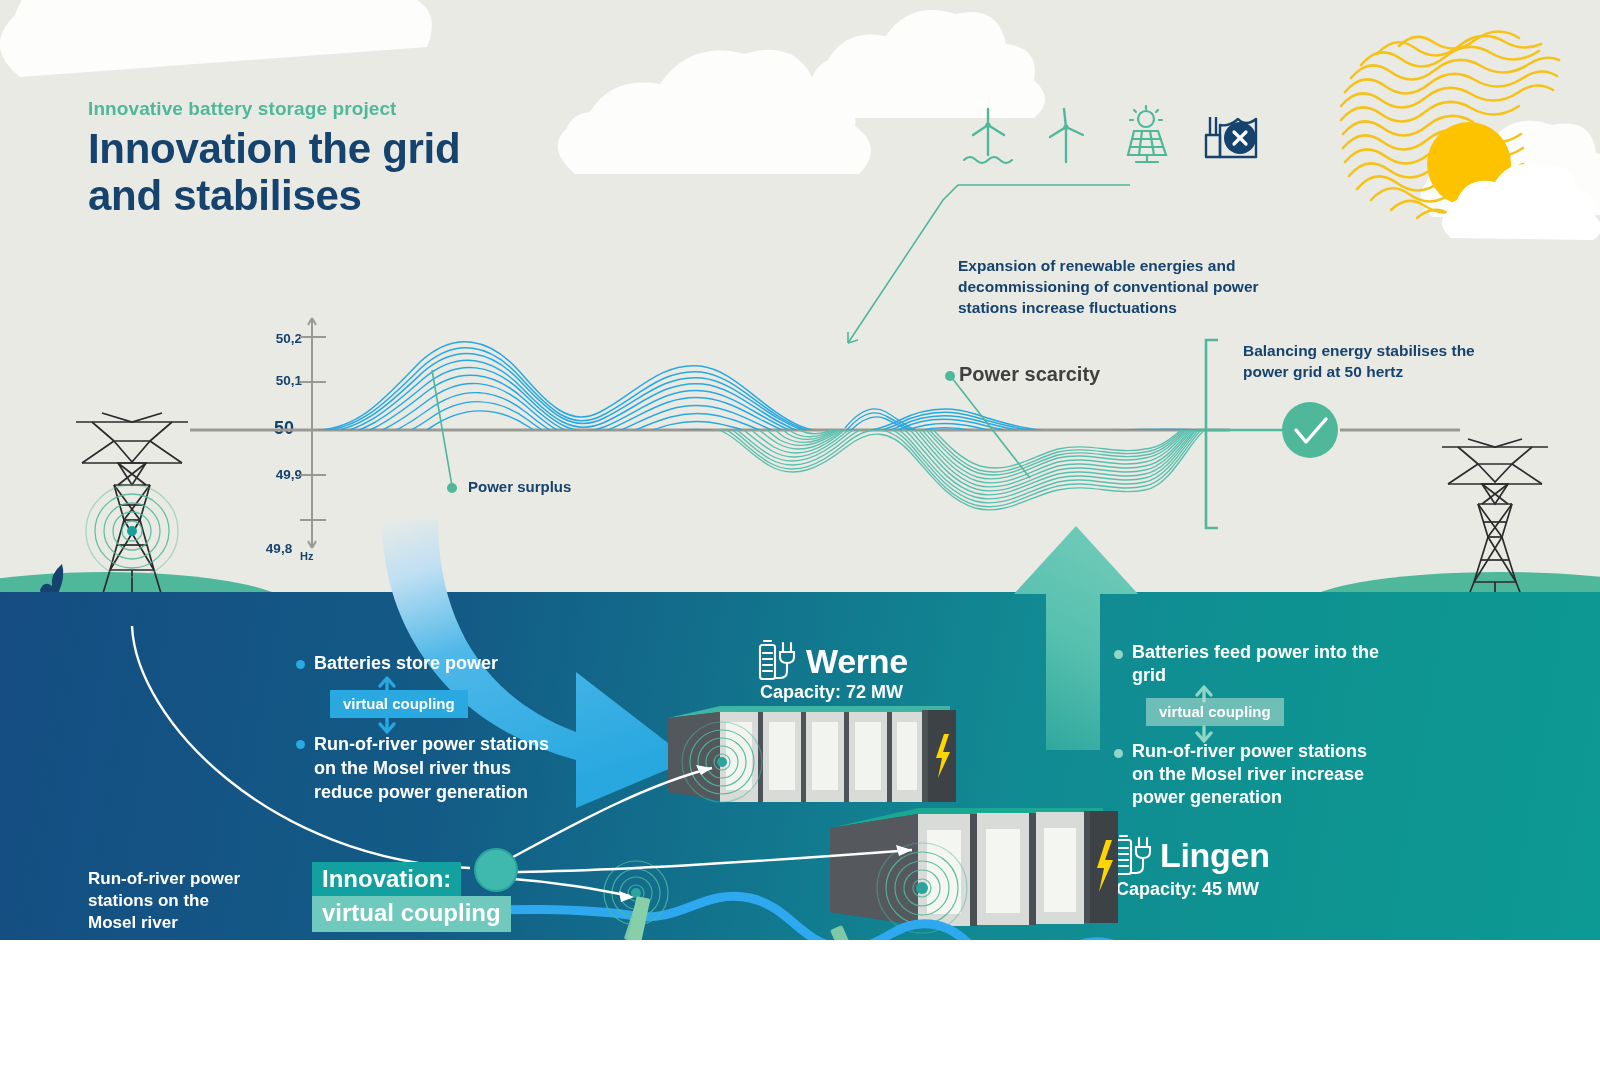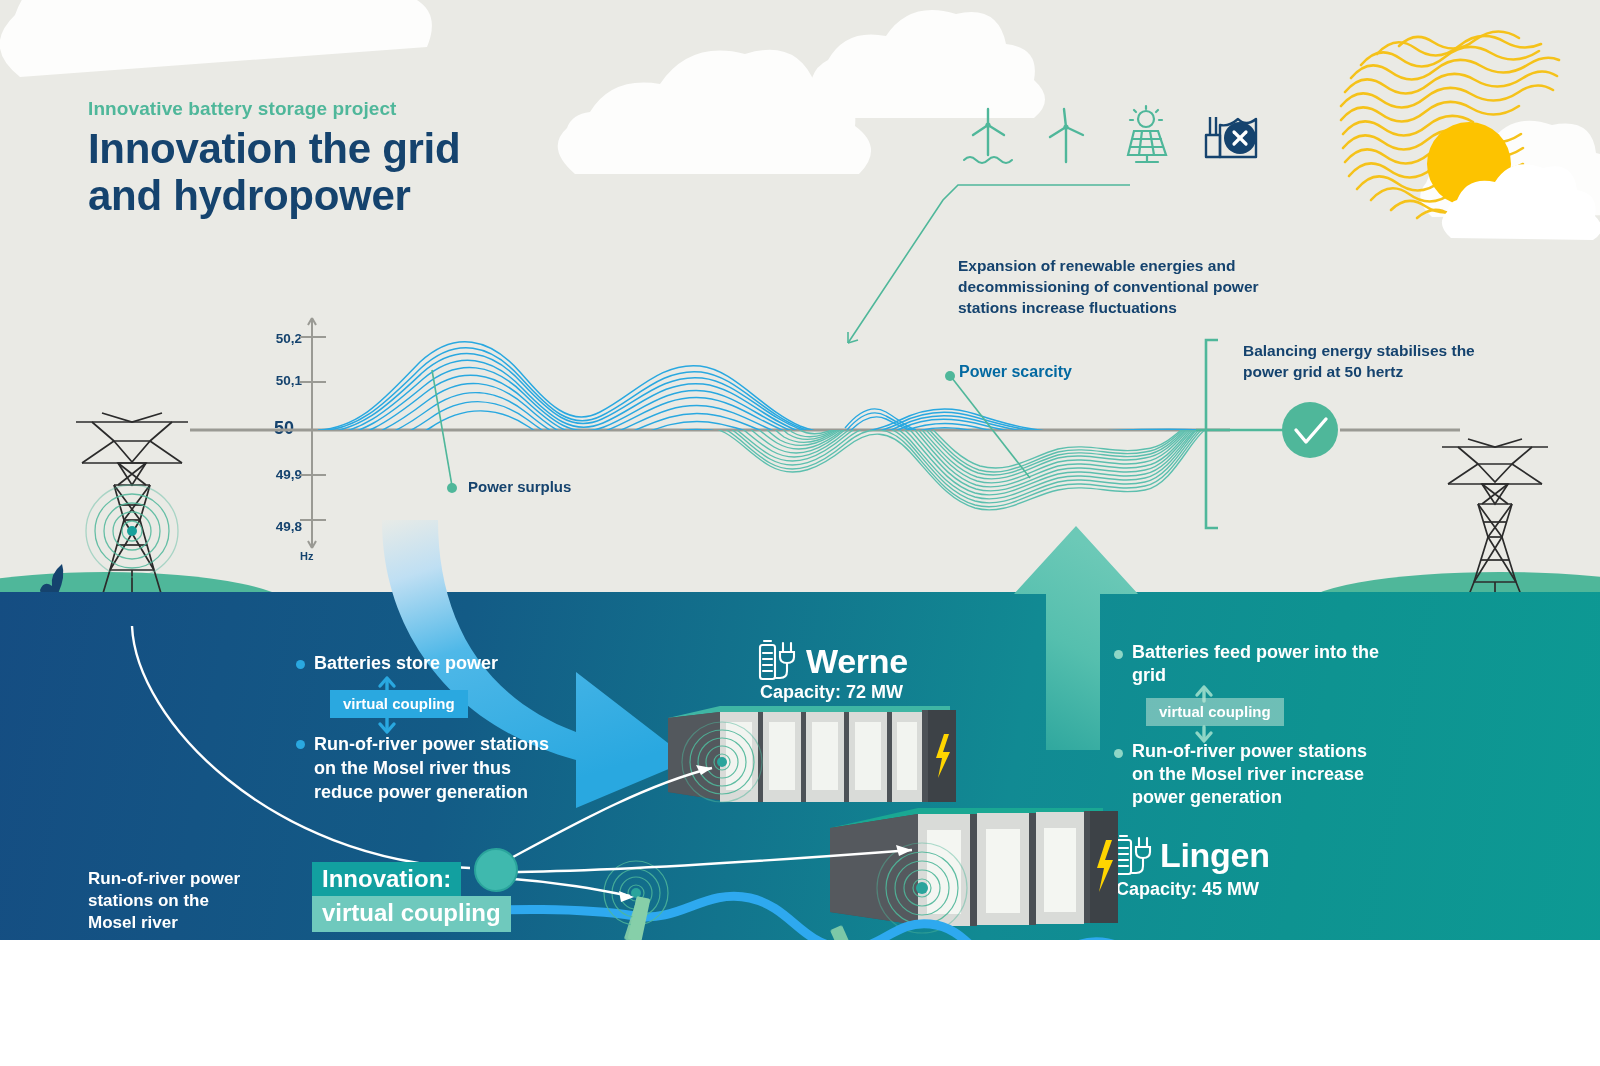--- a/index.html
+++ b/index.html
@@ -32,22 +32,22 @@
   
   .topicons { position:absolute; left:960px; top:105px; display:flex; gap:22px; align-items:flex-end; }
   .callout-top { position:absolute; left:958px; top:215px; width:330px;
                  font-size:15.5px; line-height:21px; font-weight:bold; color:#15436e;margin-top:40px; }
   .ytick { position:absolute; font-size:13.5px; font-weight:bold; color:#15436e;
            text-align:right; width:46px; }
   .hz-label { position:absolute; left:300px; top:550px; font-size:11px;
               font-weight:bold; color:#15436e;text-align:center; }
   .anno-surplus { position:absolute; left:468px; top:478px; font-size:15px;
                   font-weight:bold; color:#15436e; }
-  .anno-scarcity { position:absolute; left:959px; top:363px; font-size:16px;
-                   font-weight:bold; color:#0369a1; }
+  .anno-scarcity { position:absolute; left:959px; top:363px; font-size:20px;
+                   font-weight:bold; color:#404040; }
   .callout-right { position:absolute; left:1243px; top:340px; width:250px;
                    font-size:15.5px; line-height:21px; font-weight:bold; color:#15436e; }
 
   
   .water { position:absolute; left:0; top:592px; width:1600px; height:474px;
            background:linear-gradient(100deg,#154d82 0%,#135b86 28%,#118a93 62%,#0e9391 80%,#0d9a94 100%); }
 
   
   .bul { position:absolute; color:#ffffff; font-weight:bold; }
   .bullet-dot { position:absolute; width:9px; height:9px; border-radius:50%; }
@@ -113,21 +113,21 @@
     </svg>
     <div class="sun-core"></div>
     <svg style="position:absolute;left:118px;top:108px;" width="150" height="95">
       <path fill="#ffffff" d="M14,62 q10,-24 38,-18 q16,-26 48,-14 q30,-8 34,22 q22,4 18,26 q14,14 -2,24 L8,100 q-16,-14 -4,-26 q2,-10 10,-12 Z"></path>
     </svg>
   </div>
 
   <div class="eyebrow">Innovative battery storage project</div>
   <div class="headline">
     <div>Innovation the grid</div>
-    <div>and hydropower</div>
+    <div>and stabilises</div>
   </div>
 
   <div class="topicons">
 
     <svg width="56" height="62" viewBox="0 0 56 62">
       <g stroke="#4fb79a" stroke-width="2.4" fill="none" stroke-linecap="round">
         <line x1="28" y1="20" x2="28" y2="50"></line>
         <path d="M28,20 L28,4"></path>
         <path d="M28,20 L13,30"></path>
         <path d="M28,20 L44,30"></path>
@@ -182,21 +182,21 @@
   <svg style="position:absolute;left:830px;top:175px;" width="470" height="190">
     <path d="M300,10 L128,10 L113,25 L18,168" stroke="#4fb79a" stroke-width="1.6" fill="none"></path>
     <path d="M18,168 l10,-3 M18,168 l0,-11" stroke="#4fb79a" stroke-width="1.6" fill="none"></path>
   </svg>
   <div class="callout-top">Expansion of renewable energies and decommissioning of conventional power stations increase fluctuations</div>
 
   <div class="ytick" style="left:256px; top:331px;">50,2</div>
   <div class="ytick" style="left:256px; top:373px;">50,1</div>
   <div class="ytick" style="left:248px; top:418px; font-size:18px;">50</div>
   <div class="ytick" style="left:256px; top:467px;">49,9</div>
-  <div class="ytick" style="left:256px; top:519px;">49,8</div>
+  <div class="ytick" style="left:256px; top:541px;text-align:center;">49,8</div>
   <div class="hz-label">Hz</div>
 
   <svg style="position:absolute;left:0;top:300px;" width="1600" height="280">
     <defs>
       <clipPath id="clipAbove">
           <rect x="300" y="0" width="920" height="130"></rect>
         </clipPath>
       <clipPath id="clipBelow">
           <rect x="300" y="130" width="920" height="140"></rect>
         </clipPath>

